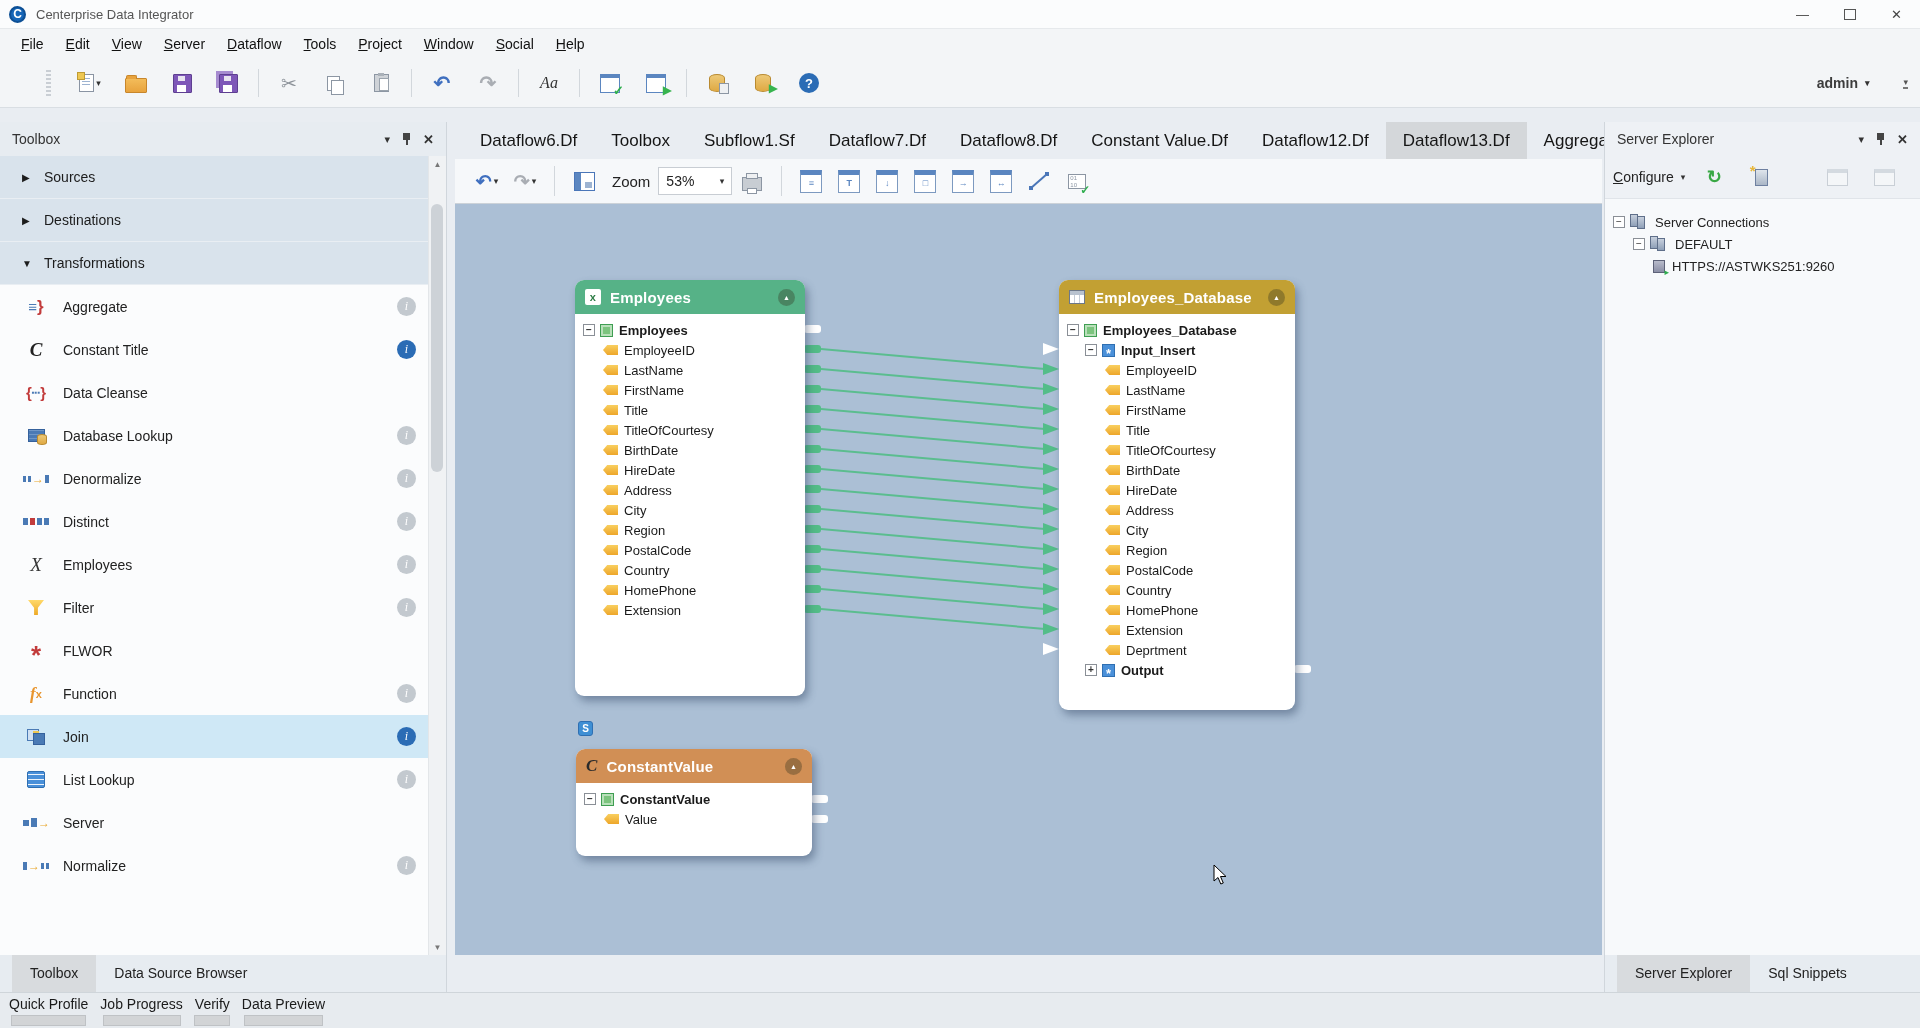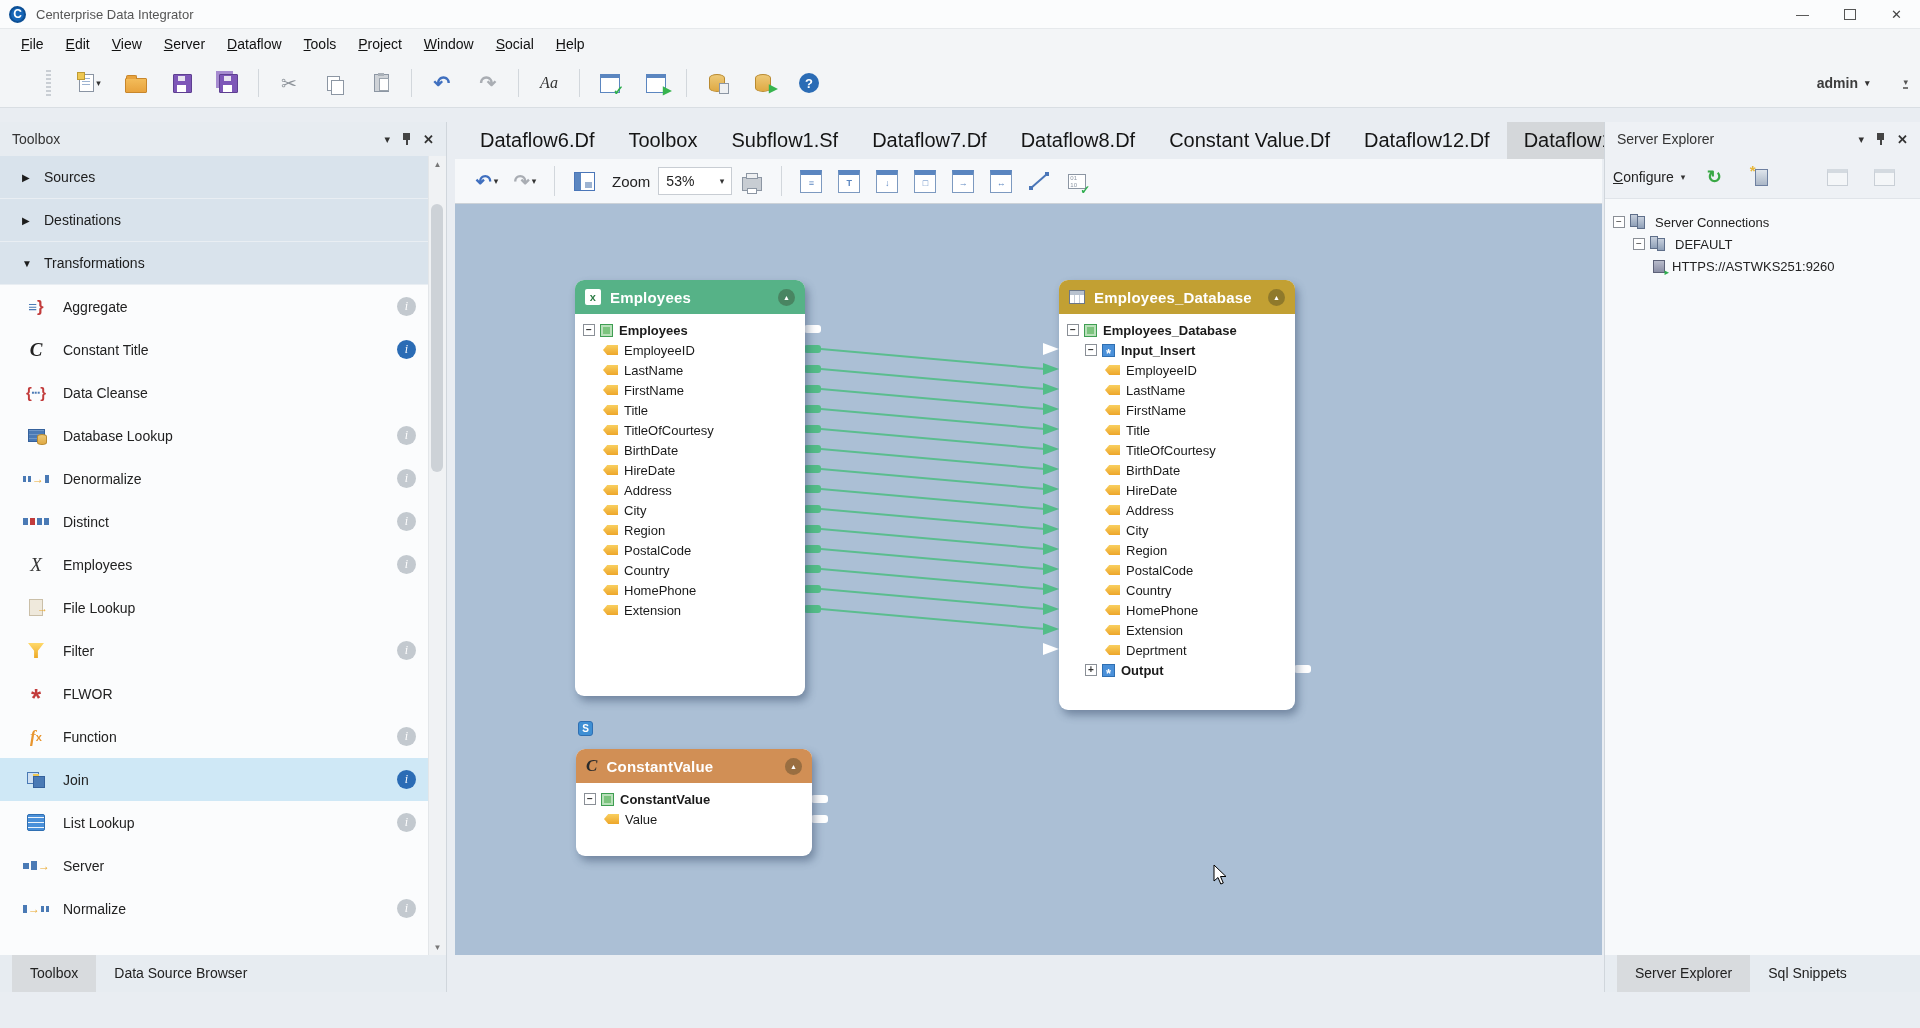--- a/index.html
+++ b/index.html
@@ -74,21 +74,21 @@
   .scr-arrow{position:absolute;left:0;width:17px;height:16px;display:flex;align-items:center;justify-content:center;font-size:8px;color:#777;}
   .tb-thumb{position:absolute;left:2px;top:48px;width:12px;height:268px;background:#cdd2d7;border-radius:6px;}
 
   
   .dock-tabs{position:absolute;top:955px;height:37px;background:#e7ecf1;display:flex;align-items:stretch;padding-left:12px;box-sizing:border-box;}
   .dock-tab{padding:0 18px;line-height:37px;font-size:14px;color:#222;}
   .dock-tab.active{background:#d8dbde;}
 
   
   .doc-tabs{position:absolute;left:455px;top:122px;width:1147px;height:37px;display:flex;align-items:stretch;padding-left:8px;box-sizing:border-box;}
-  .doc-tab{padding:0 17px;line-height:37px;font-size:20px;color:#151515;white-space:nowrap;}
+  .doc-tab{padding:0 17px;line-height:37px;font-size:17px;color:#151515;white-space:nowrap;}
   .doc-tab.active{background:#d4d7da;}
   .doc-tab-icons{margin-left:auto;display:flex;align-items:center;gap:15px;padding-right:12px;color:#222;}
   .tablist-icon{font-size:9px;border-top:2px solid #222;line-height:9px;padding-top:1px;}
   .x-icon{font-size:13px;font-weight:bold;}
 
   
   .canvas-toolbar{position:absolute;left:455px;top:159px;width:1147px;height:45px;background:#f6f8fa;border-bottom:1px solid #ccd2d8;display:flex;align-items:center;padding-left:14px;box-sizing:border-box;gap:2px;}
   .cvi{height:32px;min-width:26px;display:flex;align-items:center;justify-content:center;margin:0 5px;position:relative;}
   .cv-sep{width:1px;height:30px;background:#d2d7dc;margin:0 9px;}
   .zoom-label{font-size:15px;color:#222;margin:0 6px 0 8px;}
@@ -332,26 +332,20 @@
           </span>
           <span>Distinct</span>
           <span class="info-dot info-gray">i</span>
         </div>
         <div class="tb-row-item">
           <span class="itm-icon">
             <span style="font-family:'Liberation Serif',serif;font-style:italic;font-size:19px;color:#333;">X</span>
           </span>
           <span>Employees</span>
           <span class="info-dot info-gray">i</span>
-        </div>
-        <div class="tb-row-item">
-          <span class="itm-icon">
-            <span class="mini-page"></span>
-          </span>
-          <span>File Lookup</span>
         </div>
         <div class="tb-row-item">
           <span class="itm-icon">
             <span class="mini-funnel"></span>
           </span>
           <span>Filter</span>
           <span class="info-dot info-gray">i</span>
         </div>
         <div class="tb-row-item">
           <span class="itm-icon">
@@ -794,14 +788,32 @@
           <span class="srv-leaf"></span>
           <span>HTTPS://ASTWKS251:9260</span>
         </div>
       </div>
   </div>
   <div class="dock-tabs" id="server-tabs" style="left:1604px;width:316px;border-left:1px solid #d0d6dc;">
       <span class="dock-tab active">Server Explorer</span>
       <span class="dock-tab">Sql Snippets</span>
     </div>
 
+  <div class="statusbar" id="statusbar">
+      <span class="sb-item">
+        <span class="sb-label">Quick Profile</span>
+        <span class="sb-stub"></span>
+      </span>
+      <span class="sb-item">
+        <span class="sb-label">Job Progress</span>
+        <span class="sb-stub"></span>
+      </span>
+      <span class="sb-item">
+        <span class="sb-label">Verify</span>
+        <span class="sb-stub"></span>
+      </span>
+      <span class="sb-item">
+        <span class="sb-label">Data Preview</span>
+        <span class="sb-stub"></span>
+      </span>
+    </div>
 
 </div>
 
 </body></html>

